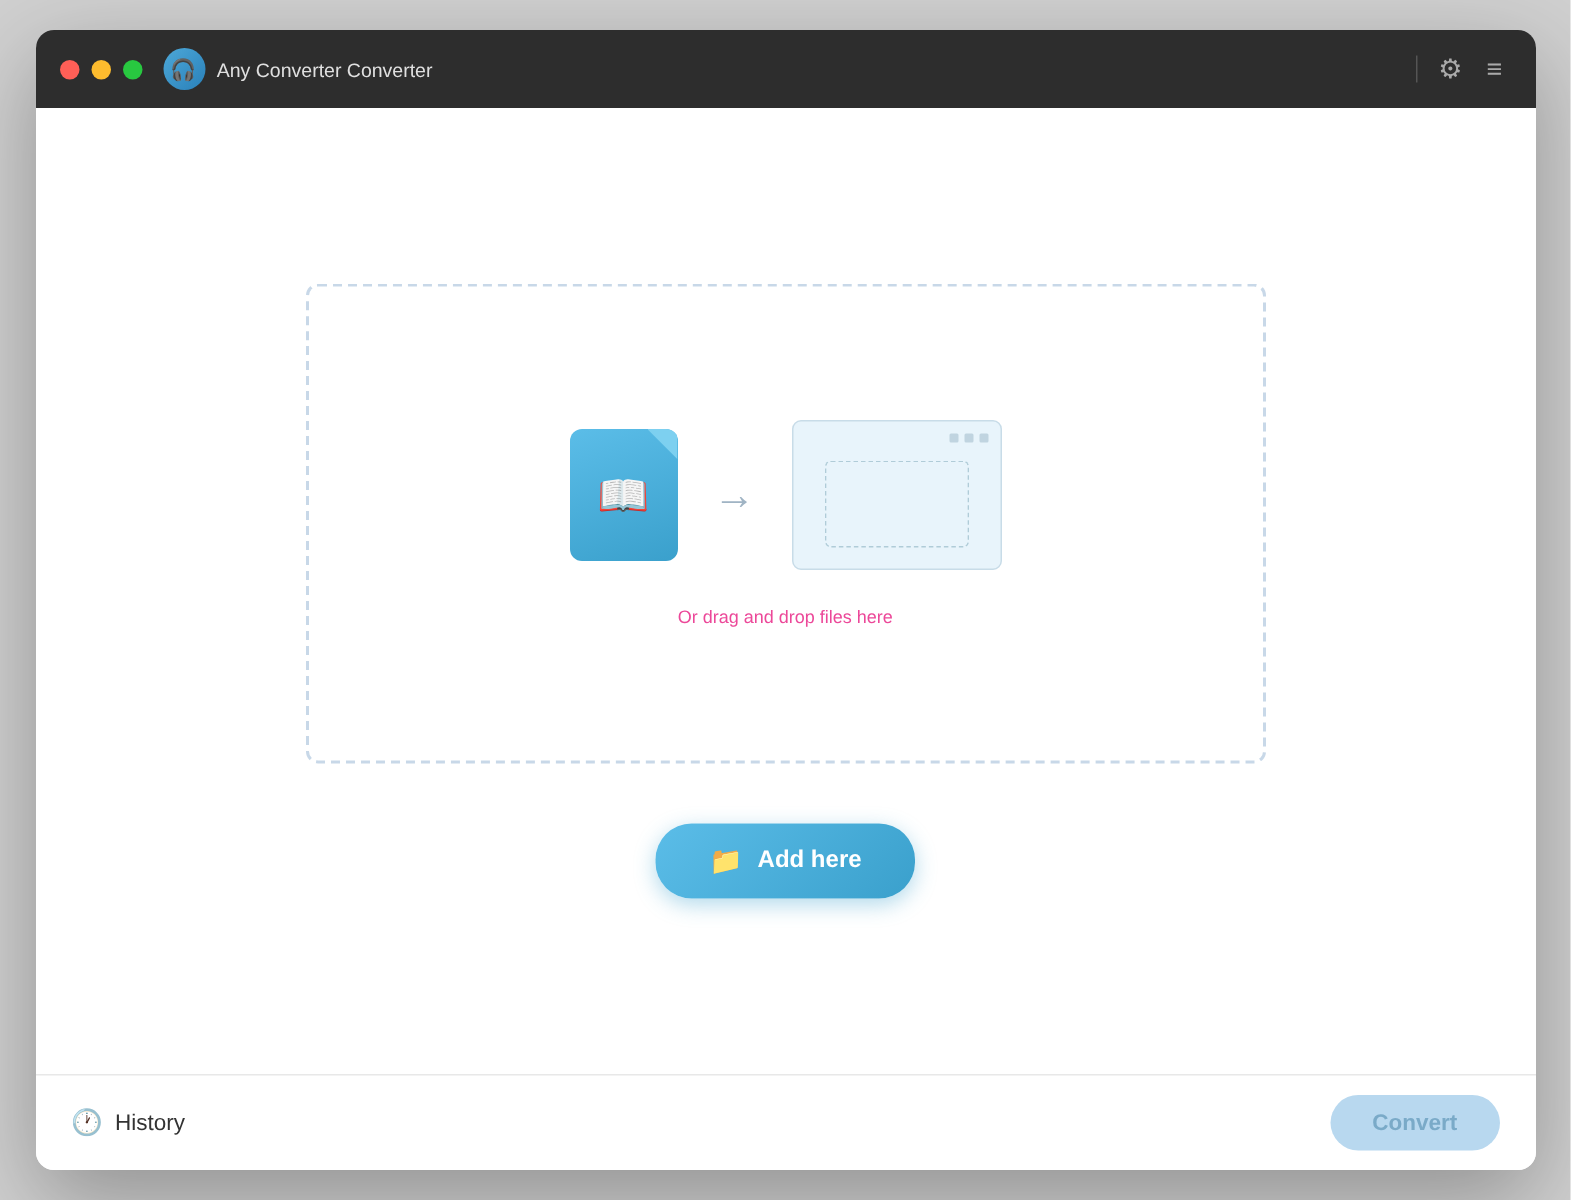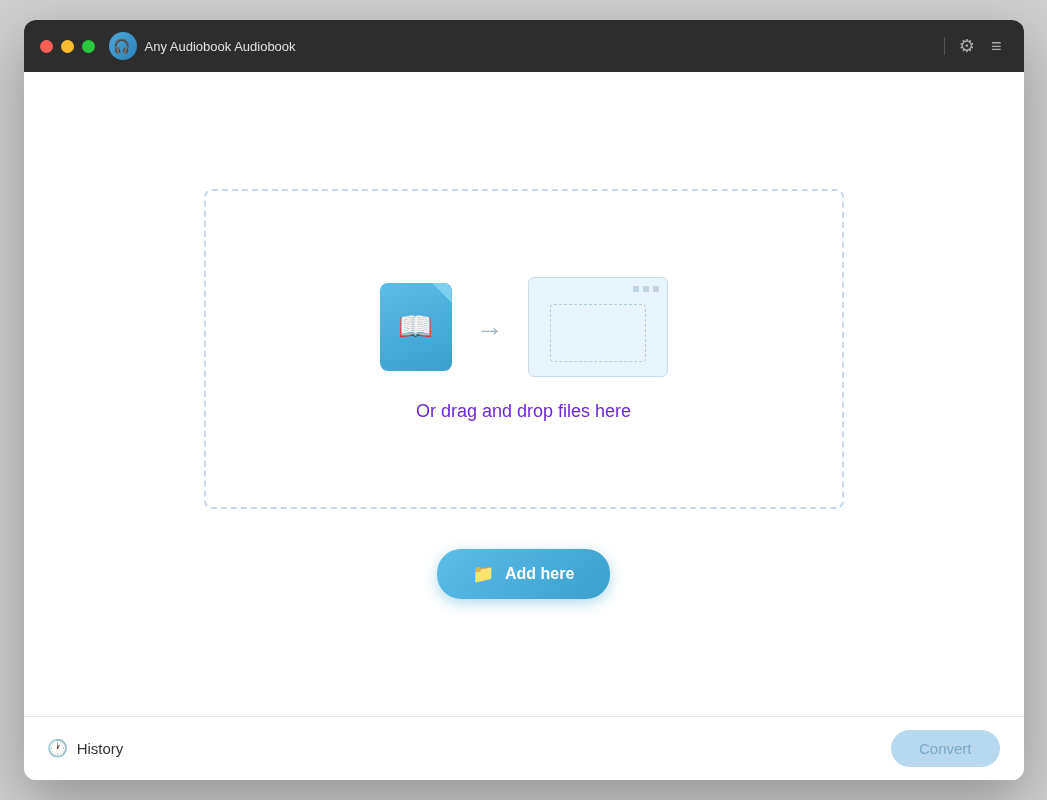--- a/index.html
+++ b/index.html
@@ -201,22 +201,22 @@
 
     .window-inner-box {
       width: 96px;
       height: 58px;
       border: 1.5px dashed #b0ccd8;
       border-radius: 4px;
       margin-top: 12px;
     }
 
     .drop-text {
-      color: #6d28d9;
-      font-size: 18px;
+      color: #ec4899;
+      font-size: 12px;
       text-align: right;
     }
 
     .add-files-section {
       margin-top: 40px;
     }
 
     .add-files-btn {
       background: linear-gradient(135deg, #5bbde8, #3aa0cc);
       color: white;
@@ -264,41 +264,41 @@
       font-size: 17px;
     }
 
     .convert-btn {
       background: #b8d8ef;
       color: #7aaac8;
       border: none;
       border-radius: 20px;
       padding: 10px 28px;
       font-size: 15px;
-      font-weight: 400;
+      font-weight: 700;
       cursor: pointer;
     }
   </style>
 </head>
 <body>
 
 <div class="window">
 
   <div class="titlebar">
     <div class="traffic-lights">
       <div class="traffic-light close"></div>
       <div class="traffic-light minimize"></div>
       <div class="traffic-light maximize"></div>
     </div>
 
     <div class="app-branding">
       <div class="app-icon">
         <span>🎧</span>
       </div>
-      <span class="app-title">Any Audiobook Audiobook</span>
+      <span class="app-title">Any Converter Converter</span>
     </div>
 
     <div class="titlebar-right">
       <span class="separator"></span>
       <button class="titlebar-btn">
         <span>⚙</span>
       </button>
       <button class="titlebar-btn">
         <span>≡</span>
       </button>

